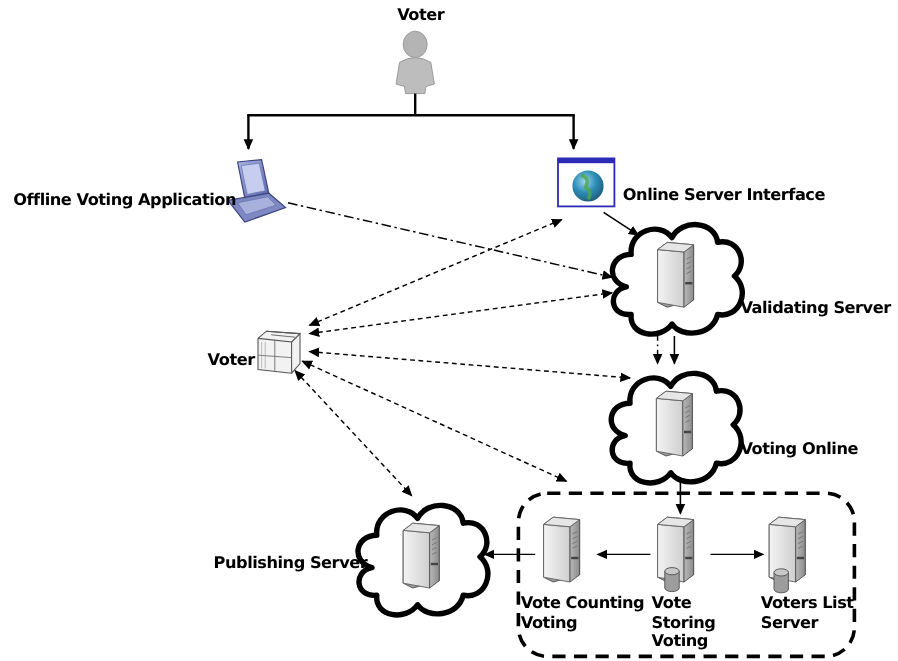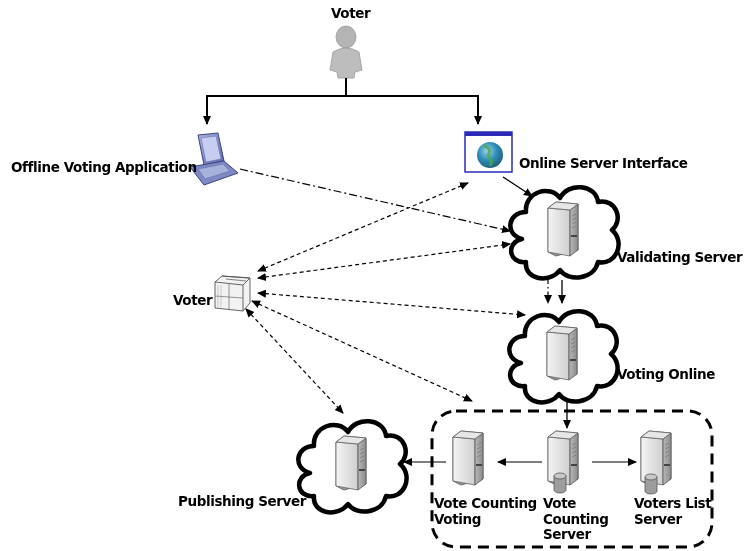--- a/index.html
+++ b/index.html
@@ -144,16 +144,16 @@
     <line x1="246" y1="309" x2="343" y2="413" marker-start="url(#ahs)" marker-end="url(#ah)"></line>
   </g>
 </svg>
 
 <div class="lbl" style="left:331px; top:6px;">Voter</div>
 <div class="lbl" style="left:11px; top:160px;">Offline Voting Application</div>
 <div class="lbl" style="left:519px; top:156px;">Online Server Interface</div>
 <div class="lbl" style="left:617px; top:250px;">Validating Server</div>
 <div class="lbl" style="left:173px; top:293px;">Voter</div>
 <div class="lbl" style="left:617px; top:367px;">Voting Online</div>
-<div class="lbl" style="left:178px; top:462px;margin-top:32px;">Publishing Server</div>
+<div class="lbl" style="left:178px; top:462px;">Publishing Server</div>
 <div class="lbl lbl2" style="left:434px; top:496px; width:105px;">Vote Counting Voting</div>
-<div class="lbl lbl2" style="left:543px; top:496px; width:90px;">Vote Counting Server</div>
+<div class="lbl lbl2" style="left:543px; top:496px; width:90px;">Vote Storing Voting</div>
 <div class="lbl lbl2" style="left:634px; top:496px; width:80px;">Voters List Server</div>
 
 </body></html>

